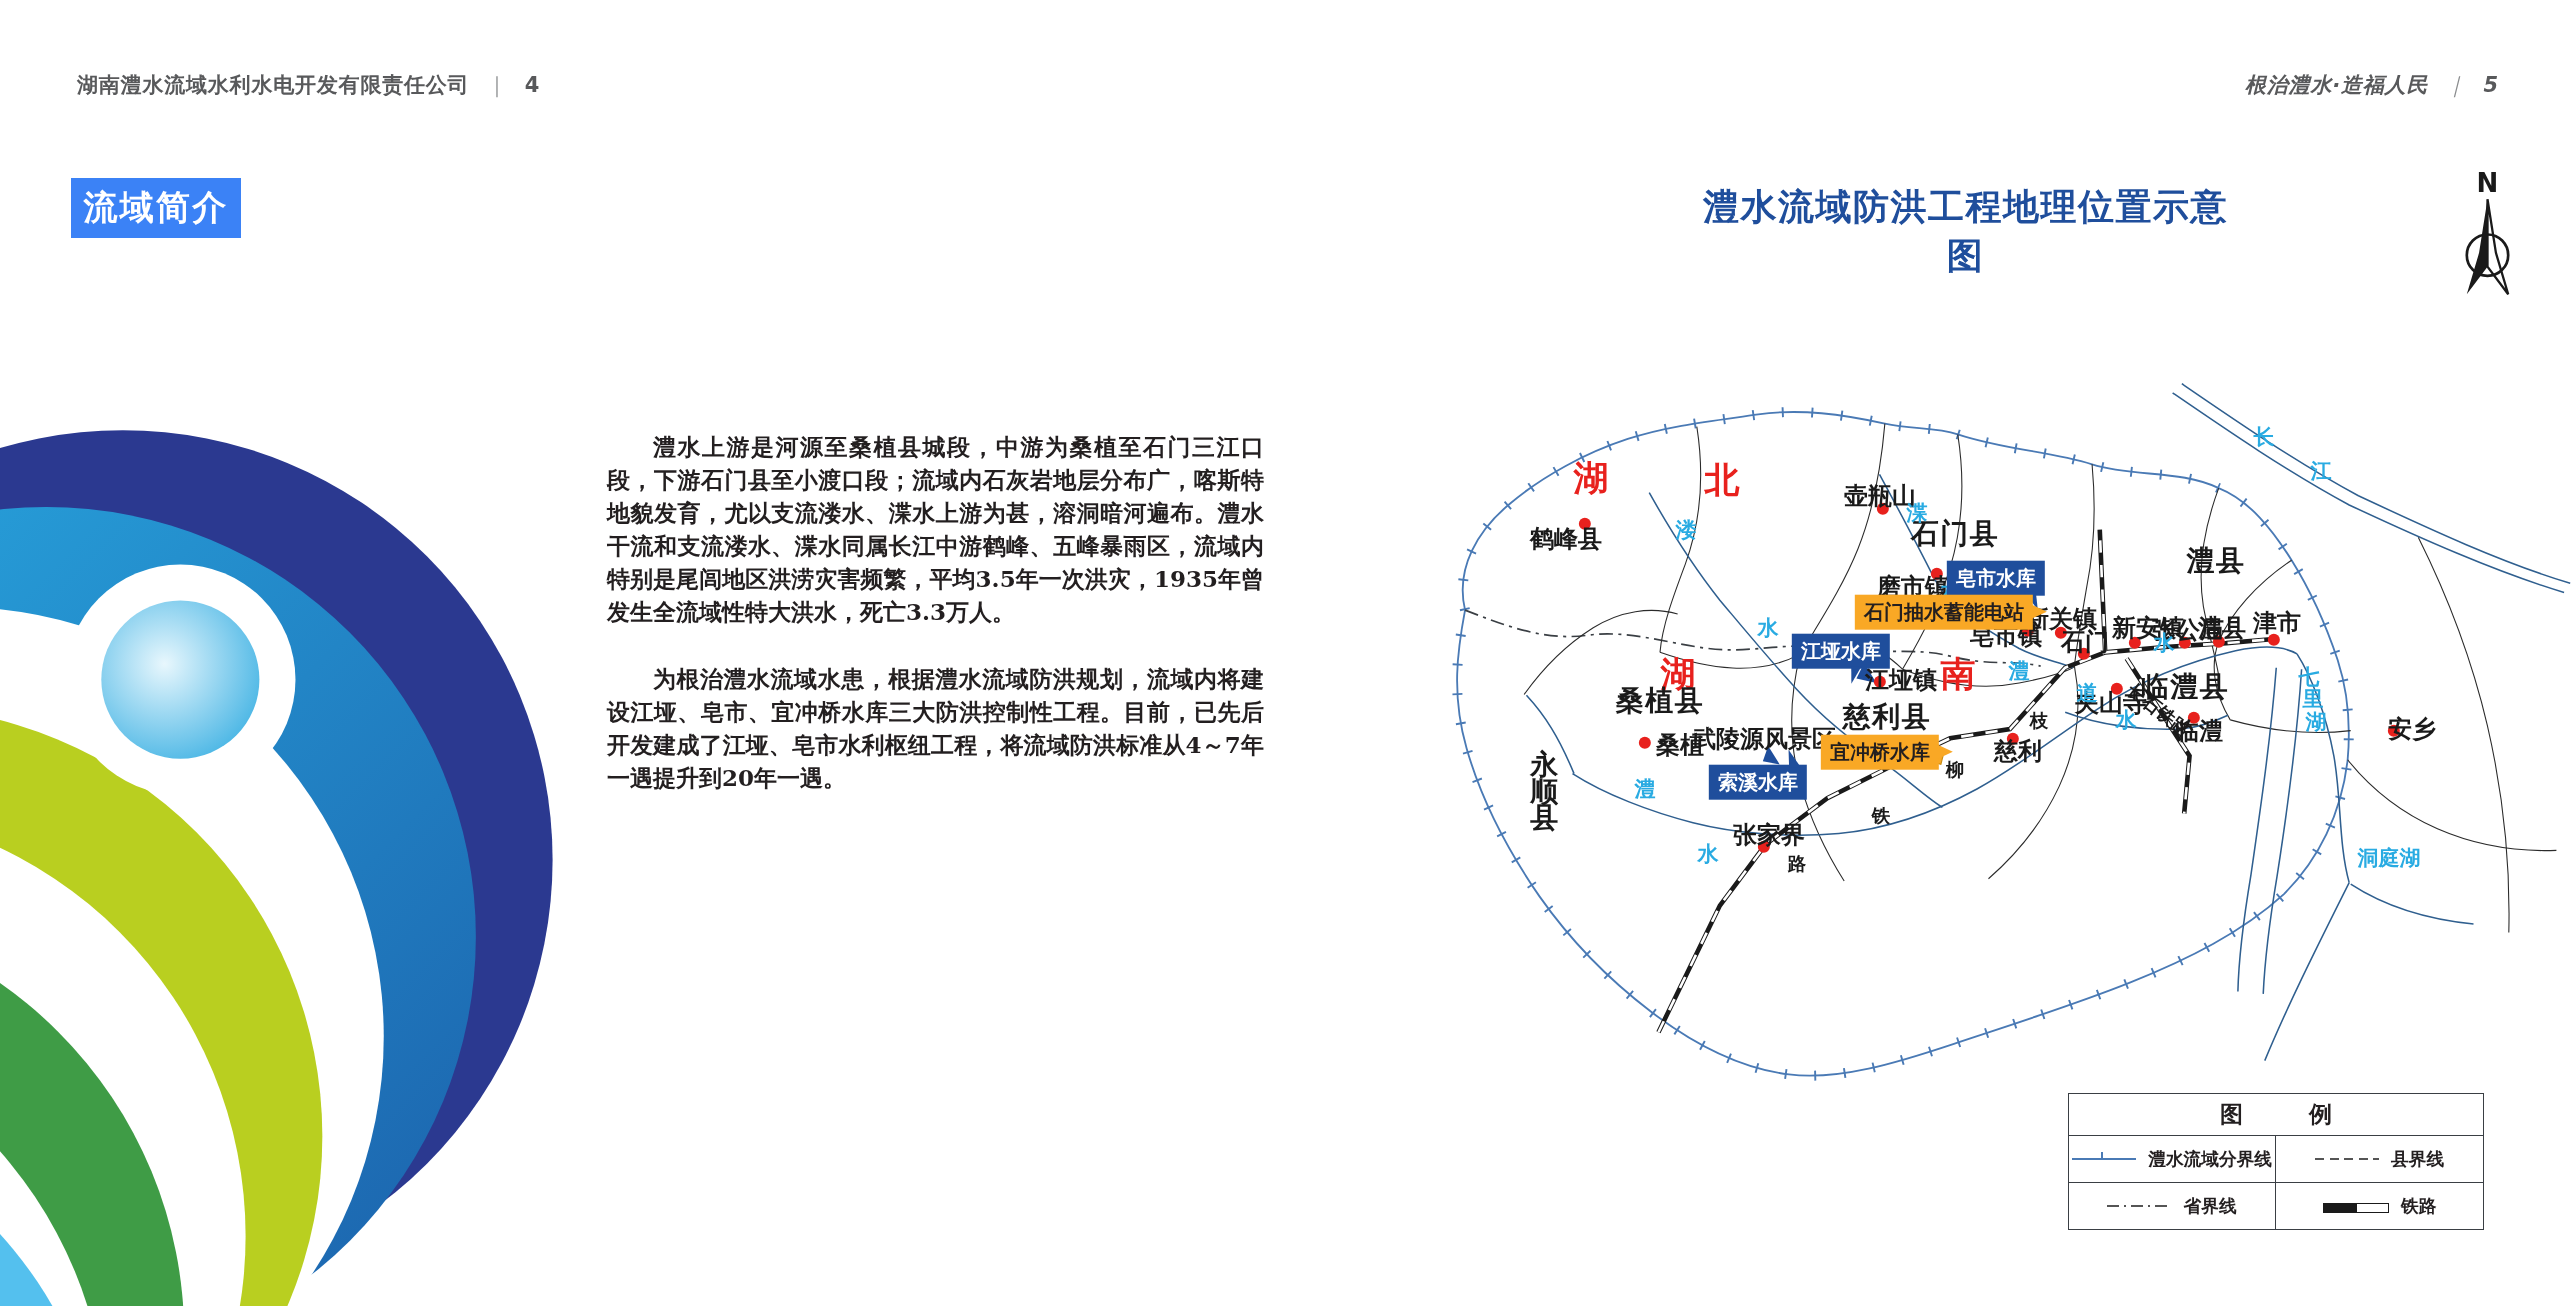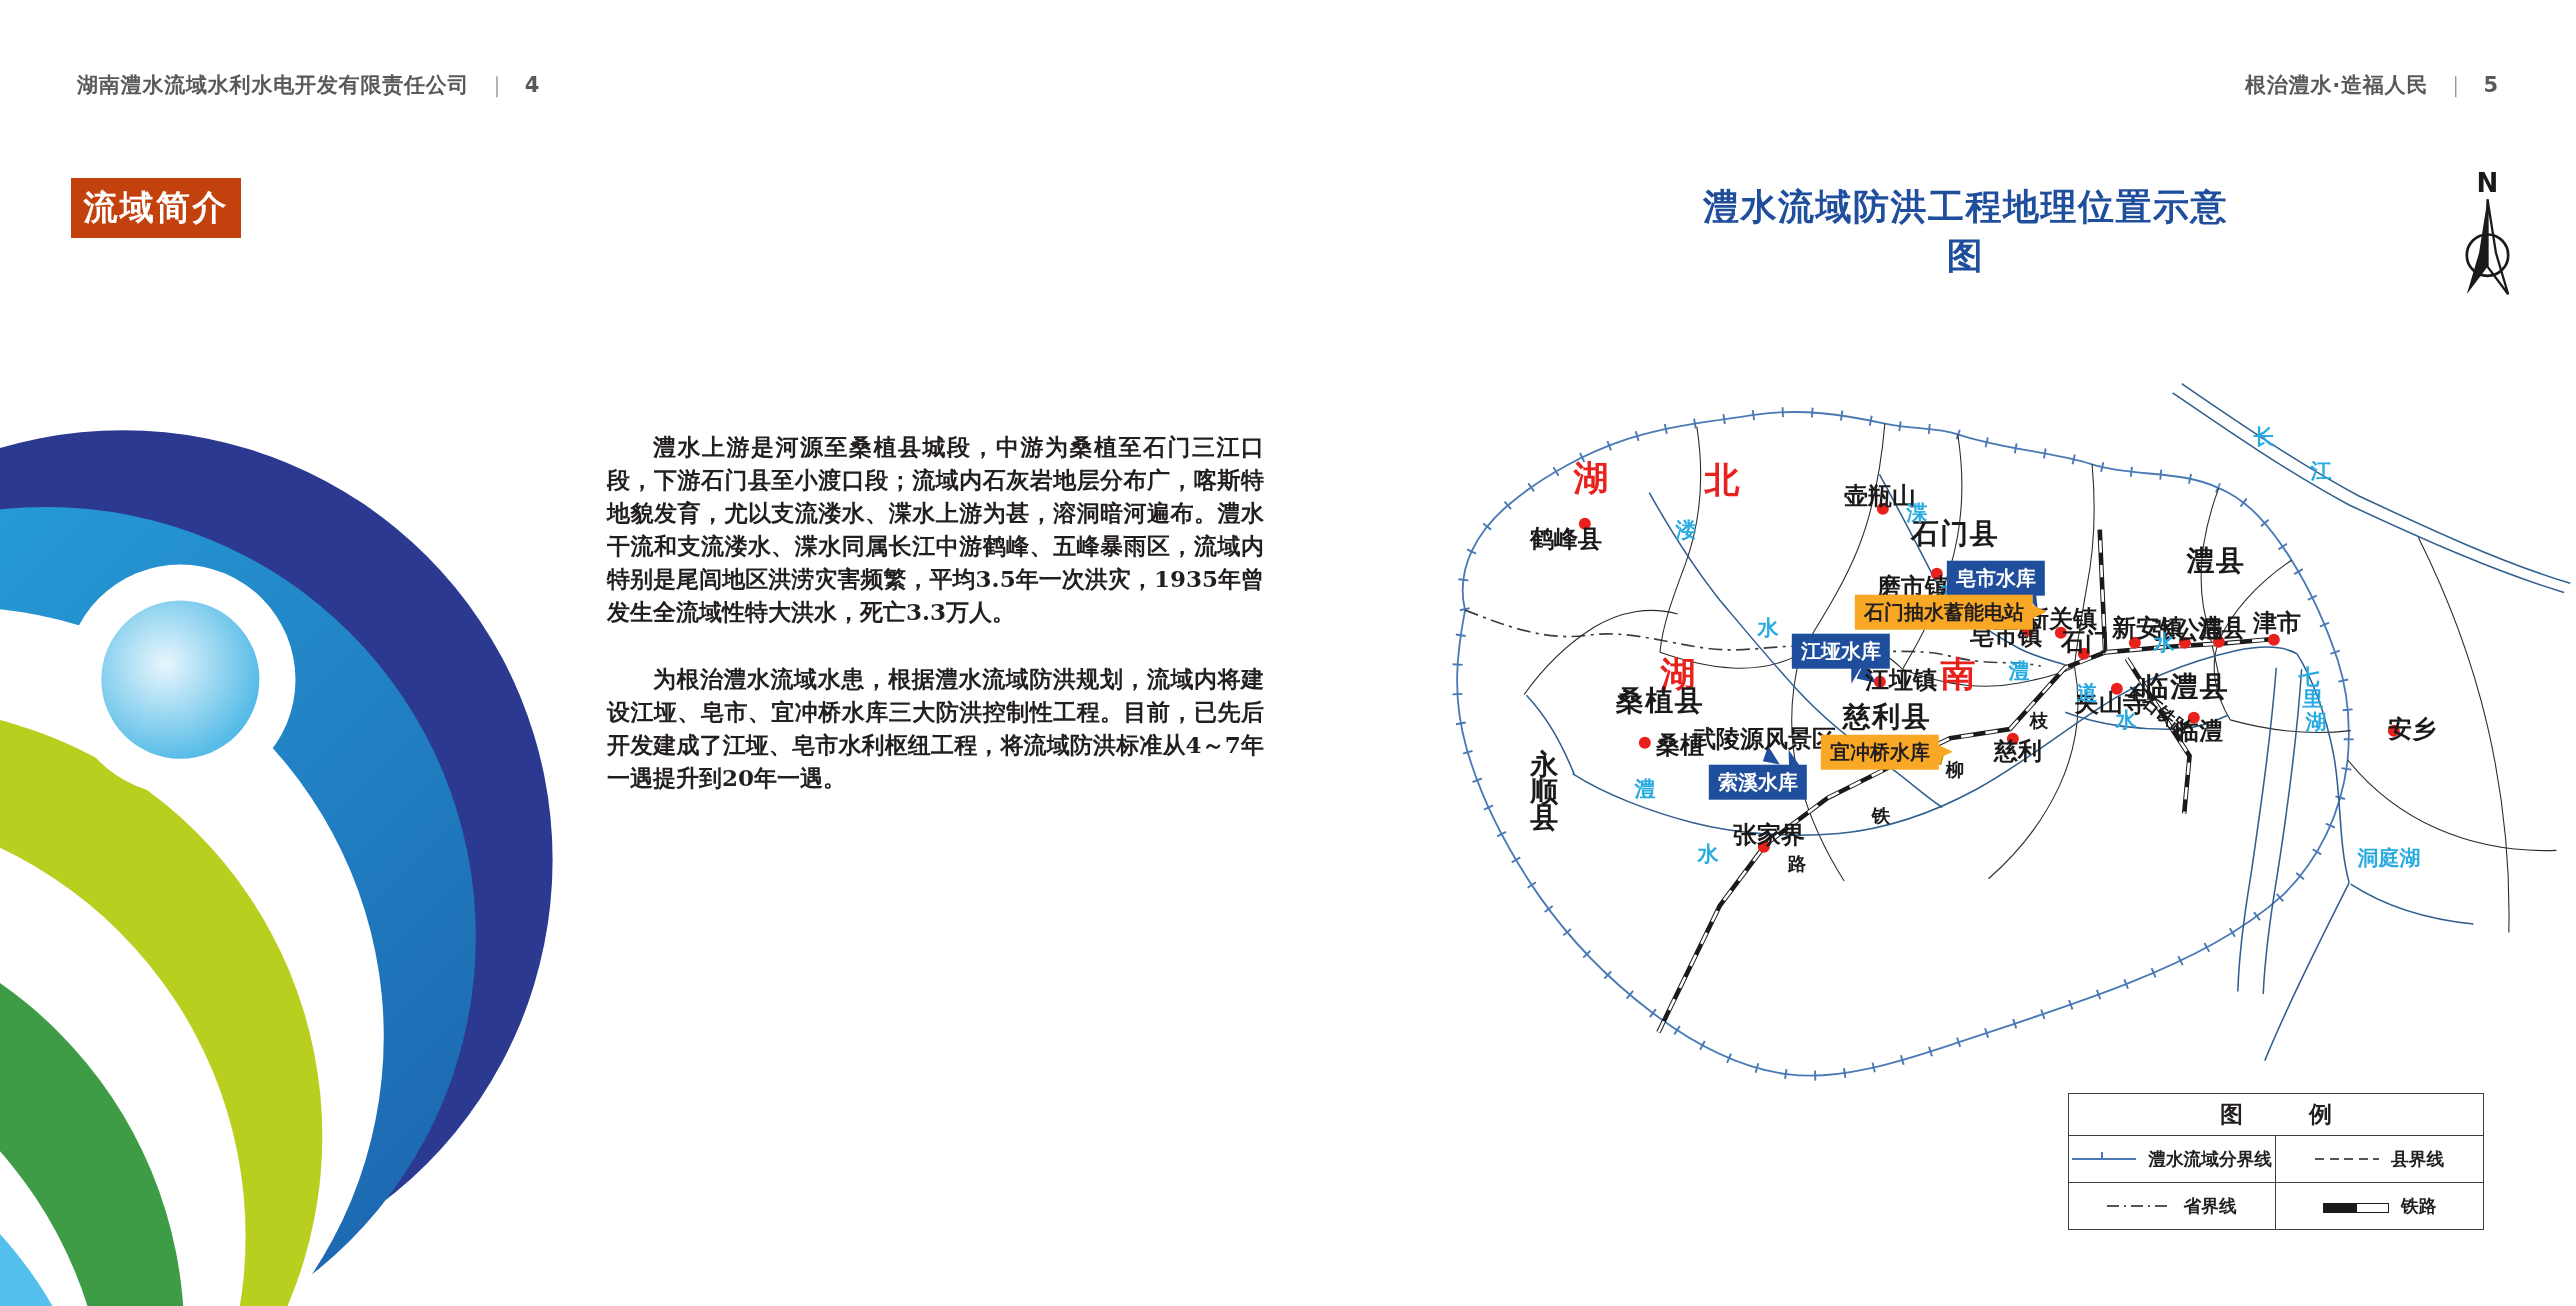--- a/index.html
+++ b/index.html
@@ -2,25 +2,25 @@
 <html style="font-size:12.3px"><head>
 <meta charset="utf-8">
 <style>
   html,body{margin:0;padding:0;background:#e8e8e8;}
   .page{position:relative;width:2576px;height:1306px;background:#ffffff;overflow:hidden;
         font-family:"DejaVu Sans","Liberation Sans",sans-serif;color:#231f20;}
 
   
   .hdr{position:absolute;top:71px;font-size:21px;font-weight:bold;color:#58595b;letter-spacing:0.8px;}
   .hdr-left{left:77px;}
-  .hdr-right{right:77px;text-align:center;}
+  .hdr-right{right:77px;text-align:center;font-style:italic;}
   .hdr .pipe{margin:0 17px;font-weight:normal;color:#8a8c8e;}
 
   
-  .section-title{position:absolute;left:71px;top:178px;width:170px;height:60px;background:#c2410c;
+  .section-title{position:absolute;left:71px;top:178px;width:170px;height:60px;background:#3b82f6;
                  color:#ffffff;font-size:34px;font-weight:bold;display:flex;align-items:center;
                  justify-content:center;letter-spacing:2.3px;text-align:right;}
   .bodycol{position:absolute;left:607px;top:430px;width:657px;
            font-family:"DejaVu Serif","Liberation Serif",serif;font-weight:700;
            font-size:23px;line-height:33px;text-align:justify;color:#231f20;}
   .bodycol p{margin:0 0 34px 0;text-indent:2em;}
 
   .logo{position:absolute;left:0;top:384px;}
 
   

